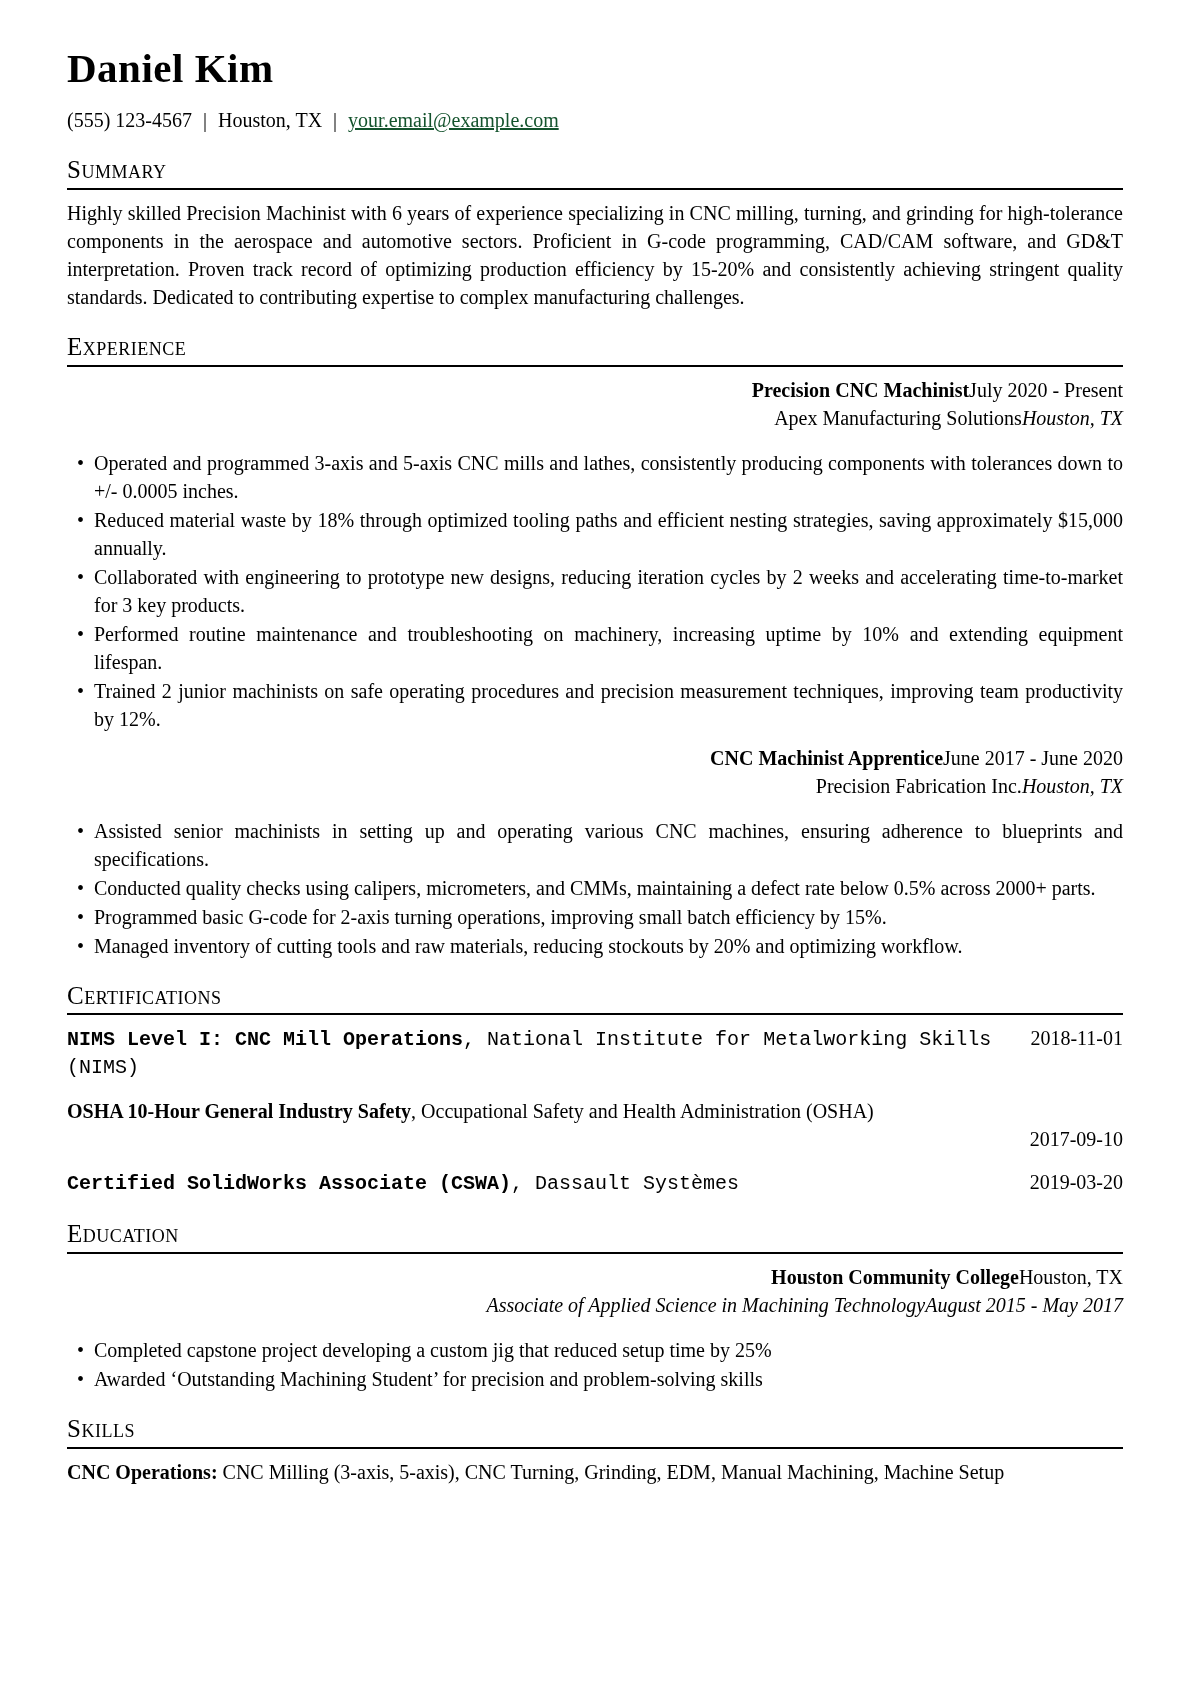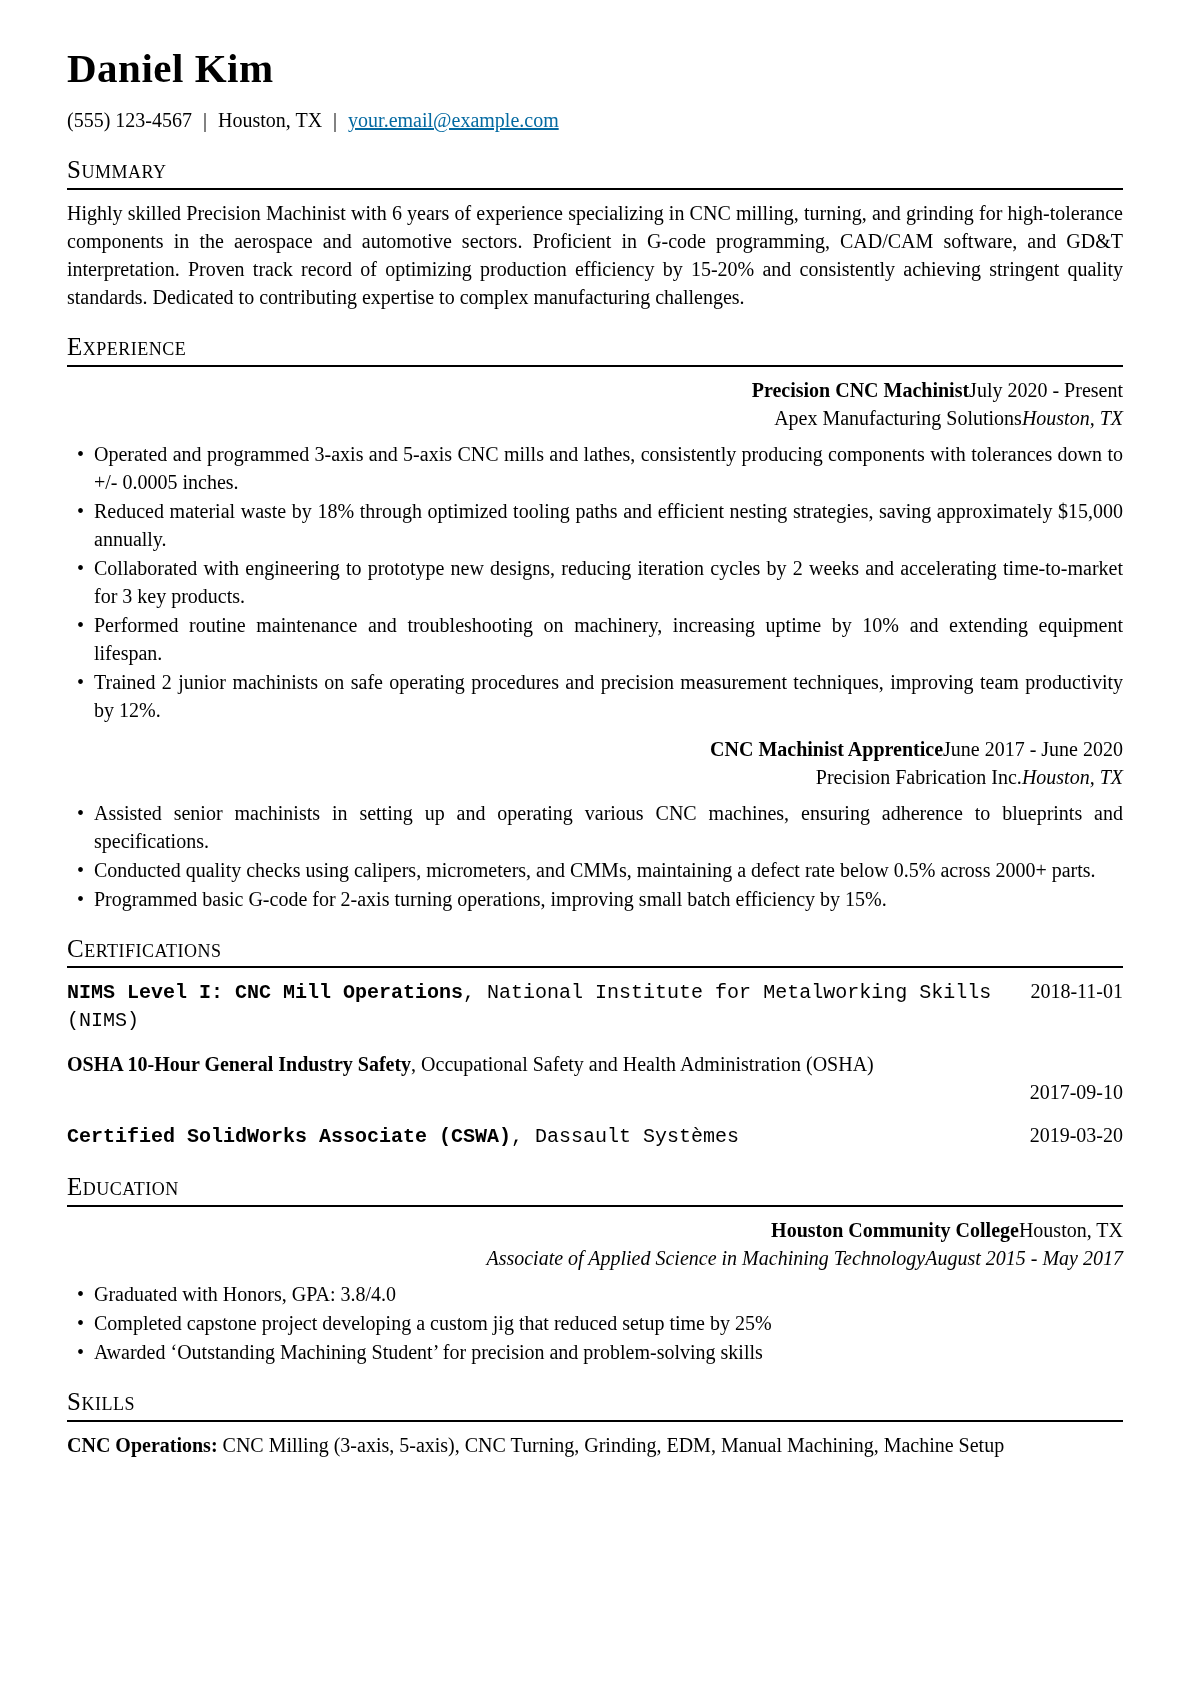--- a/index.html
+++ b/index.html
@@ -16,21 +16,21 @@
 
   .name {
     font-size: 41px;
     font-weight: bold;
     line-height: 1.1;
     margin-bottom: 15px;
     letter-spacing: 0.5px;
   }
   .contact { margin-bottom: 4px; white-space: nowrap; }
   .contact .sep { display: inline-block; margin: 0 11px; }
-  .contact a { color: #0369a1; text-decoration: underline; margin-top: 24px; }
+  .contact a { color: #14532d; text-decoration: underline; margin-top: 24px; }
 
   .section { margin-top: 22px; }
   .section-title {
     font-variant: small-caps;
     font-weight: normal;
     font-size: 25px;
     line-height: 1.15;
     letter-spacing: 0.5px;
   }
   .section-rule {
@@ -41,21 +41,21 @@
 
   .para { text-align: justify; }
 
   .row { display: flex; justify-content: flex-end; align-items: baseline; }
   .bold { font-weight: bold; }
   .italic { font-style: italic; }
 
   .job { margin-bottom: 11px; }
   .job:last-child { margin-bottom: 0; }
 
-  ul.bullets { list-style: none; padding-left: 27px; margin-top: 8px; }
+  ul.bullets { list-style: none; padding-left: 27px; margin-top: 17px; }
   ul.bullets li { position: relative; text-align: justify; margin-bottom: 1px; }
   ul.bullets li::before {
     content: "\2022";
     position: absolute;
     left: -17px;
     top: 0;
   }
 
   .cert { margin-bottom: 15px; }
   .cert:last-child { margin-bottom: 14px; }
@@ -112,20 +112,21 @@
         <span>June 2017 - June 2020</span>
       </div>
       <div class="row">
         <span>Precision Fabrication Inc.</span>
         <span class="italic">Houston, TX</span>
       </div>
       <ul class="bullets">
         <li>Assisted senior machinists in setting up and operating various CNC machines, ensuring adherence to blueprints and specifications.</li>
         <li>Conducted quality checks using calipers, micrometers, and CMMs, maintaining a defect rate below 0.5% across 2000+ parts.</li>
         <li>Programmed basic G-code for 2-axis turning operations, improving small batch efficiency by 15%.</li>
+        <li>Managed inventory of cutting tools and raw materials, reducing stockouts by 20% and optimizing workflow.</li>
       </ul>
     </div>
   </div>
 
   <div class="section">
     <h2 class="section-title">Certifications</h2>
     <hr class="section-rule">
 
     <div class="cert">
       <div class="cert-line">
@@ -154,21 +155,20 @@
     <div>
       <div class="row">
         <span class="bold">Houston Community College</span>
         <span>Houston, TX</span>
       </div>
       <div class="row">
         <span class="italic">Associate of Applied Science in Machining Technology</span>
         <span class="italic">August 2015 - May 2017</span>
       </div>
       <ul class="bullets">
-        <li>Graduated with Honors, GPA: 3.8/4.0</li>
         <li>Completed capstone project developing a custom jig that reduced setup time by 25%</li>
         <li>Awarded ‘Outstanding Machining Student’ for precision and problem-solving skills</li>
       </ul>
     </div>
   </div>
 
   <div class="section">
     <h2 class="section-title">Skills</h2>
     <hr class="section-rule">
     <p class="skills-para"><span class="bold">CNC Operations:</span><span> </span><span>CNC Milling (3-axis, 5-axis), CNC Turning, Grinding, EDM, Manual Machining, Machine Setup</span></p>

